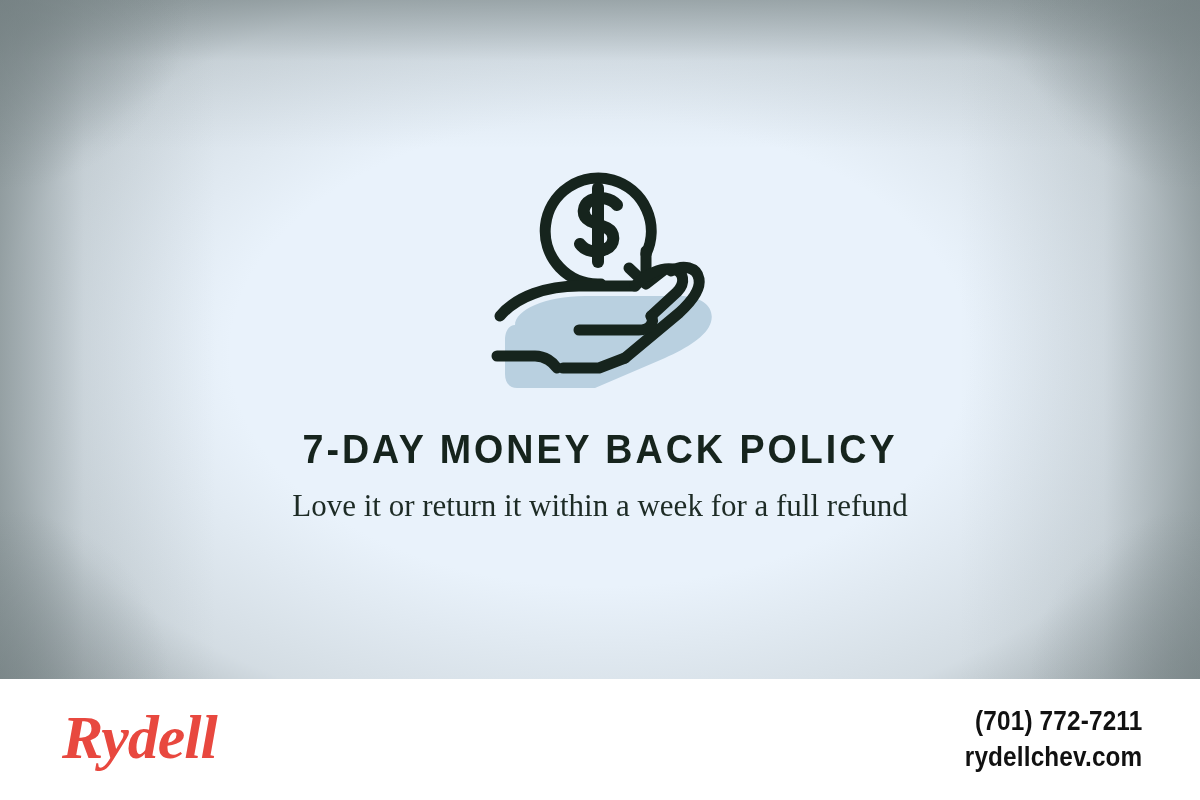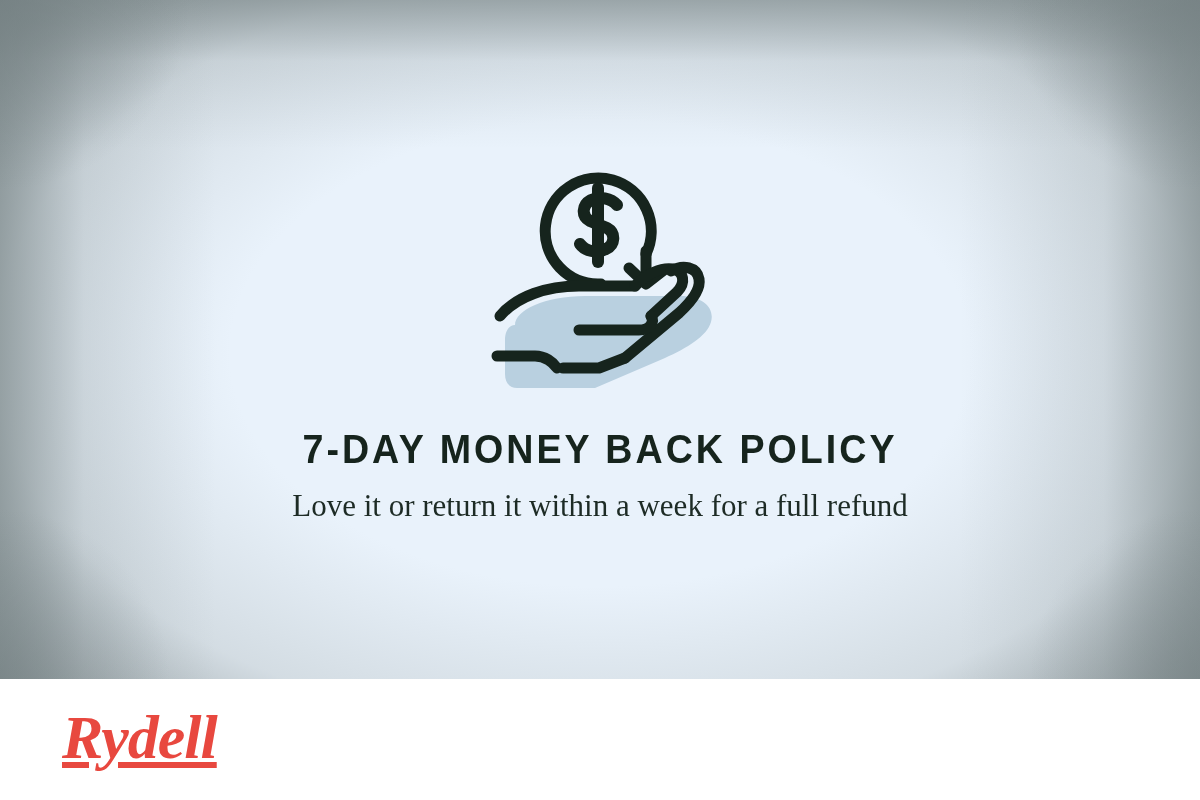--- a/index.html
+++ b/index.html
@@ -111,21 +111,20 @@
   }
   .brand-logo {
     font-family:"Liberation Serif", serif;
     font-style:italic;
     font-weight:700;
     font-size:62px;
     letter-spacing:-1px;
     color:#e8483f;
     line-height:1;
     transform:translateY(-3px);
-    text-decoration:underline;
   }
   .contact {
     text-align:right;
     font-family:"Liberation Sans", sans-serif;
     color:#111111;
   }
   .contact .phone {
     font-size:27px;
     font-weight:700;
     letter-spacing:0.2px;
@@ -210,15 +209,19 @@
     </svg>
   </div>
 
   <div class="text-block">
     <div class="headline">7-DAY MONEY BACK POLICY</div>
     <div class="subhead">Love it or return it within a week for a full refund</div>
   </div>
 
   <div class="footer">
     <div class="brand-logo">Rydell</div>
+    <div class="contact">
+      <div class="phone">(701) 772-7211</div>
+      <div class="website">rydellchev.com</div>
+    </div>
   </div>
 
 </div>
 
 </body></html>

